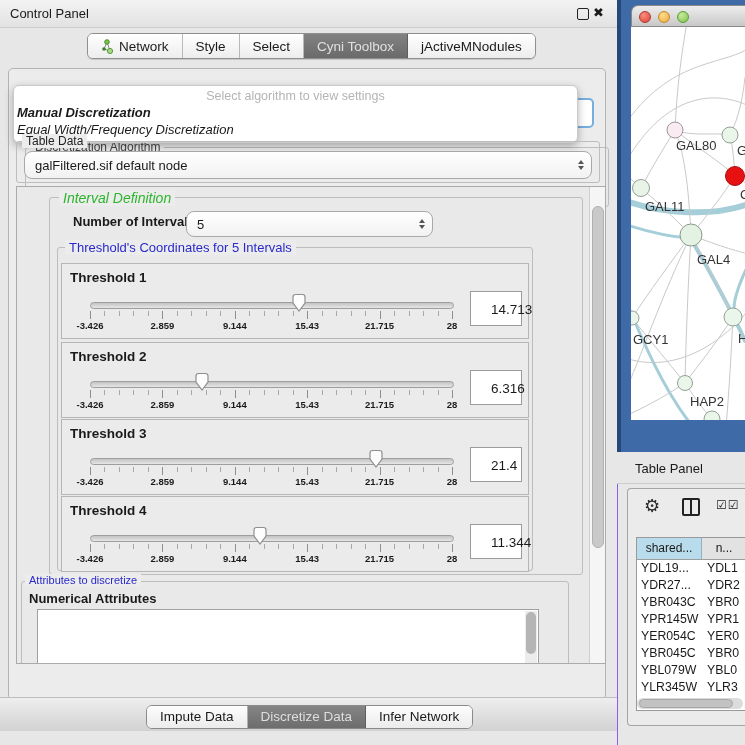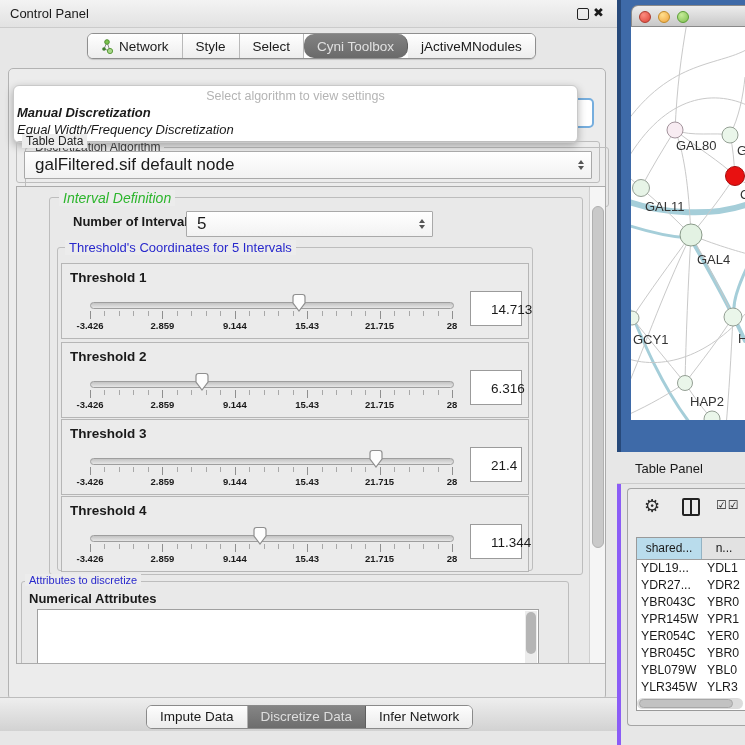--- a/index.html
+++ b/index.html
@@ -1,48 +1,48 @@
 <!DOCTYPE html>
 <html><head>
 <meta charset="utf-8">
 <style>
   html,body{margin:0;padding:0;}
   body{width:745px;height:745px;position:relative;overflow:hidden;
        font-family:"Liberation Sans",sans-serif;background:#e7e7e7;color:#1a1a1a;}
 
   
-  #leftpane{position:absolute;left:0;top:0;width:617px;height:745px;background:#e7e7e7;border-right:4px solid #8b5cf6;}
+  #leftpane{position:absolute;left:0;top:0;width:617px;height:745px;background:#e7e7e7;border-right:1px solid #8b5cf6;}
   #titlebar{position:absolute;left:0;top:0;width:617px;height:27px;background:linear-gradient(#f3f3f3,#e2e2e2);border-bottom:1px solid #cbcbcb;}
   #cp-title{position:absolute;left:10px;top:6px;font-size:13px;}
   #float-ic{position:absolute;left:577px;top:8px;width:10px;height:10px;border:1.6px solid #222;border-radius:2px;}
   #close-ic{position:absolute;left:593px;top:5px;font-size:13px;font-weight:bold;font-family:"DejaVu Sans",sans-serif;}
 
   #tabgroup{position:absolute;left:87px;top:33px;height:24px;display:flex;border:1px solid #8f8f8f;border-radius:6px;overflow:hidden;background:#fff;box-shadow:0 1px 1px rgba(0,0,0,.15);}
   .tab{display:flex;align-items:center;gap:5px;padding:0 13px;font-size:13.5px;background:linear-gradient(#ffffff,#ededed);border-right:1px solid #b9b9b9;white-space:nowrap;}
   .tab:last-child{border-right:none;}
-  .tab.sel{background:linear-gradient(#828282,#6a6a6a);color:#e0e0e0;border-color:#5e5e5e;border-radius:10px;}
+  .tab.sel{background:linear-gradient(#828282,#6a6a6a);color:#e0e0e0;border-color:#5e5e5e;}
 
   #mainpanel{position:absolute;left:8px;top:68px;width:596px;height:630px;background:#ececec;border:1px solid #b3b3b3;border-radius:5px;}
 
   .tbox{position:absolute;border:1px solid #bdbdbd;border-radius:3px;}
   .ttl{position:absolute;font-size:12px;background:#ececec;padding:0 4px;white-space:nowrap;}
 
   #algobox{left:16px;top:78px;width:582px;height:58px;}
   #algo-title{left:22px;top:71px;color:#444;}
   #algocombo{position:absolute;left:24px;top:98px;width:566px;height:26px;background:#fff;border:2px solid #76aede;border-radius:5px;}
 
   #popup{position:absolute;left:13px;top:85px;width:563px;height:56px;background:#fff;border:1px solid #c9c9c9;border-radius:6px;box-shadow:0 3px 8px rgba(0,0,0,.3);}
   #pop-ph{position:absolute;left:0;top:3px;width:100%;text-align:center;font-size:12.5px;color:#b4b4b4;}
   #pop-list{position:absolute;left:3px;top:18px;right:3px;}
   .pop-opt{font-size:13px;height:17px;line-height:17px;padding-left:0px;font-style:italic;}
   .pop-opt.b{font-weight:bold;}
 
   #tdbox{left:16px;top:141px;width:582px;height:40px;}
   #td-title{left:22px;top:134px;color:#222;}
-  .combo{position:absolute;background:linear-gradient(#ffffff,#f2f2f2);border:1px solid #a9a9a9;border-radius:1px;font-size:17px;}
+  .combo{position:absolute;background:linear-gradient(#ffffff,#f2f2f2);border:1px solid #a9a9a9;border-radius:8px;font-size:13px;}
   .combo .cv{position:absolute;left:10px;top:50%;transform:translateY(-50%);}
   .spin{position:absolute;right:7px;top:50%;transform:translateY(-50%);display:flex;flex-direction:column;gap:2px;}
   .spin i{display:block;width:0;height:0;border-left:3.5px solid transparent;border-right:3.5px solid transparent;}
   .spin .up{border-bottom:4px solid #555;}
   .spin .dn{border-top:4px solid #555;}
   #tdcombo{left:24px;top:151px;width:566px;height:26px;}
 
   #scrollpanel{position:absolute;left:16px;top:186px;width:588px;height:476px;background:#e9e9e9;border:1px solid #ababab;overflow:hidden;}
   #vsb{position:absolute;right:0;top:0;width:15px;height:100%;background:#f5f5f5;border-left:1px solid #cfcfcf;}
   #vsb .th{position:absolute;left:2px;top:19px;width:10px;height:340px;background:#c9c9c9;border:1px solid #b0b0b0;border-radius:6px;}

